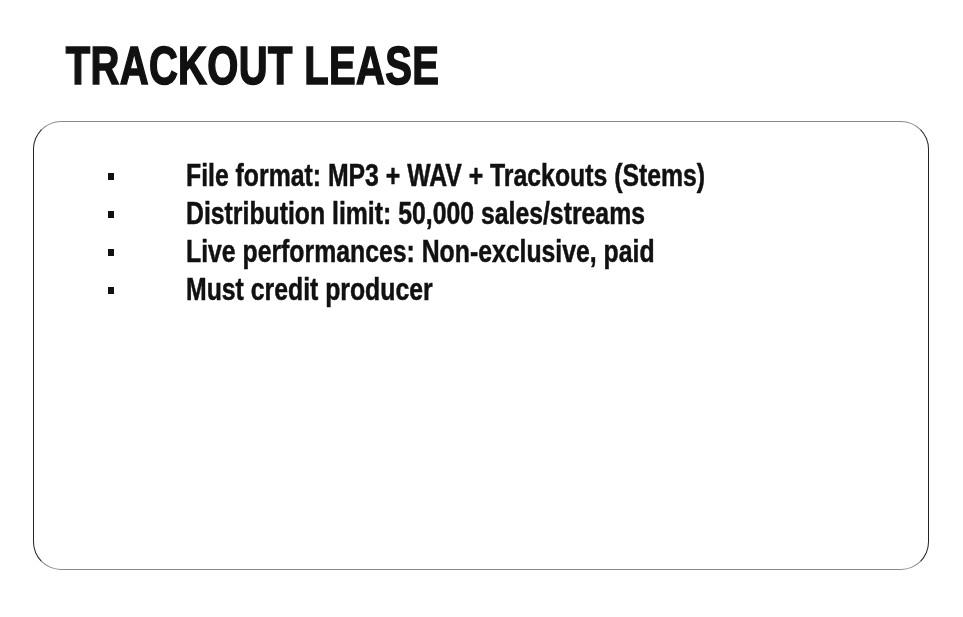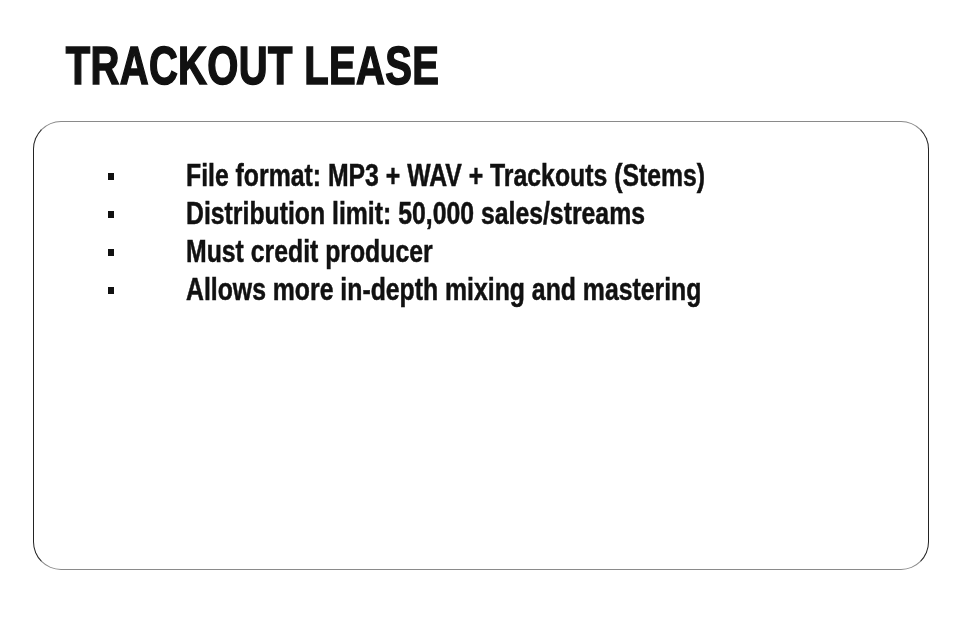--- a/index.html
+++ b/index.html
@@ -107,26 +107,26 @@
       <span class="item-text">File format: MP3 + WAV + Trackouts (Stems)</span>
     </li>
 
     <li class="item">
       <span class="bullet"></span>
       <span class="item-text">Distribution limit: 50,000 sales/streams</span>
     </li>
 
 
 
+    <li class="item">
+      <span class="bullet"></span>
+      <span class="item-text">Live performances: Non-exclusive, paid</span>
+    </li>
 
     <li class="item">
       <span class="bullet"></span>
       <span class="item-text">Must credit producer</span>
     </li>
 
-    <li class="item">
-      <span class="bullet"></span>
-      <span class="item-text">Allows more in-depth mixing and mastering</span>
-    </li>
 
 
   </ul>
 </div>
 
 </body></html>

